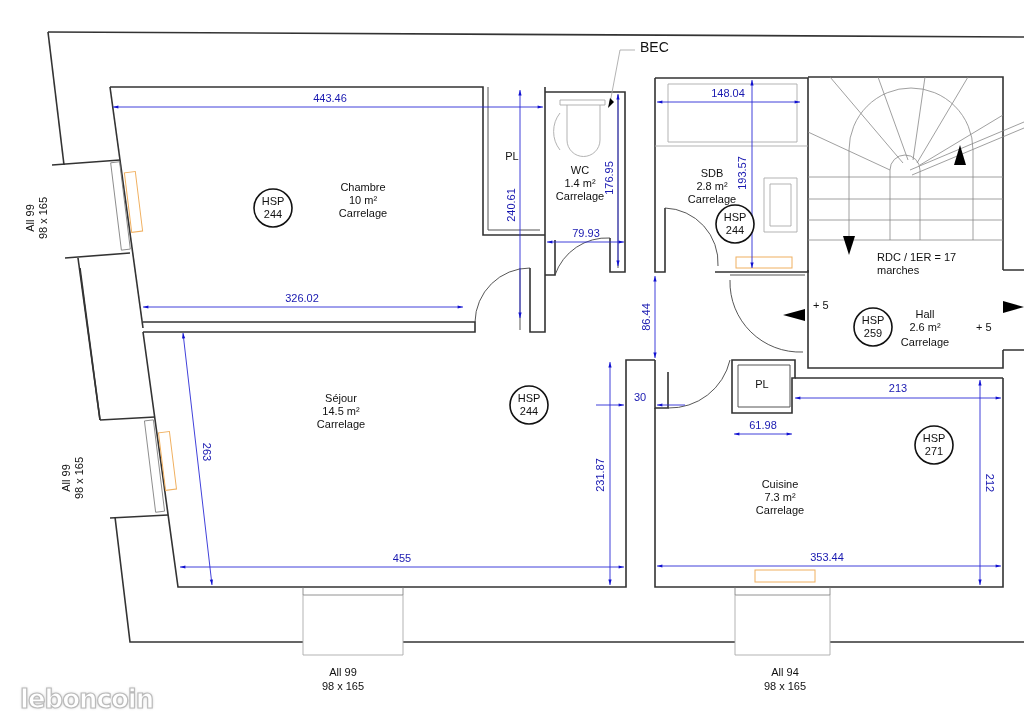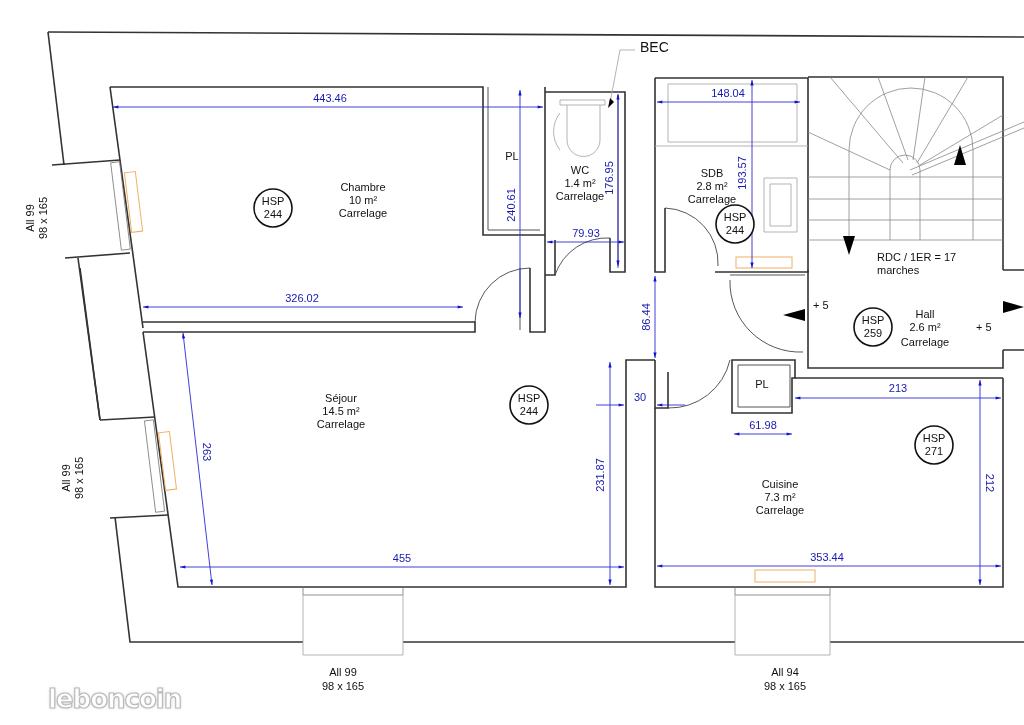--- a/index.html
+++ b/index.html
@@ -14,21 +14,21 @@
   .door-arc { fill: none; stroke: #444; stroke-width: 0.9; }
   .dim { stroke: #2b2bd6; stroke-width: 0.9; fill: none; }
   .rad { fill: none; stroke: #f0b060; stroke-width: 1; }
   .dimtxt { fill: #1818b0; font-size: 11px; font-family: "Liberation Sans", sans-serif; }
   .lbl { fill: #111; font-size: 11px; font-family: "Liberation Sans", sans-serif; }
   .bec { fill: #111; font-size: 14px; font-family: "Liberation Sans", sans-serif; }
   .hsp-c { fill: #fff; stroke: #111; stroke-width: 1.6; }
   .black-arrow { fill: #000; }
   .watermark { position: absolute; left: 20px; top: 684px; font-size: 26px;
                font-family: "DejaVu Sans", sans-serif; font-weight: bold; letter-spacing: -1px;
-               color: #fff; -webkit-text-stroke: 1.2px #bbb; text-shadow: 0 0 3px rgba(0,0,0,0.25); margin-left: 28px; }
+               color: #fff; -webkit-text-stroke: 1.2px #bbb; text-shadow: 0 0 3px rgba(0,0,0,0.25); }
 </style>
 </head>
 <body>
 
 <svg width="1024" height="725" viewBox="0 0 1024 725" xmlns="http://www.w3.org/2000/svg">
   <defs>
     <marker id="ah" viewBox="0 0 10 10" refX="10" refY="5" markerWidth="9" markerHeight="6" orient="auto-start-reverse">
       <path d="M0,2 L10,5 L0,8 z" fill="#1010d0"></path>
     </marker>
   </defs>

